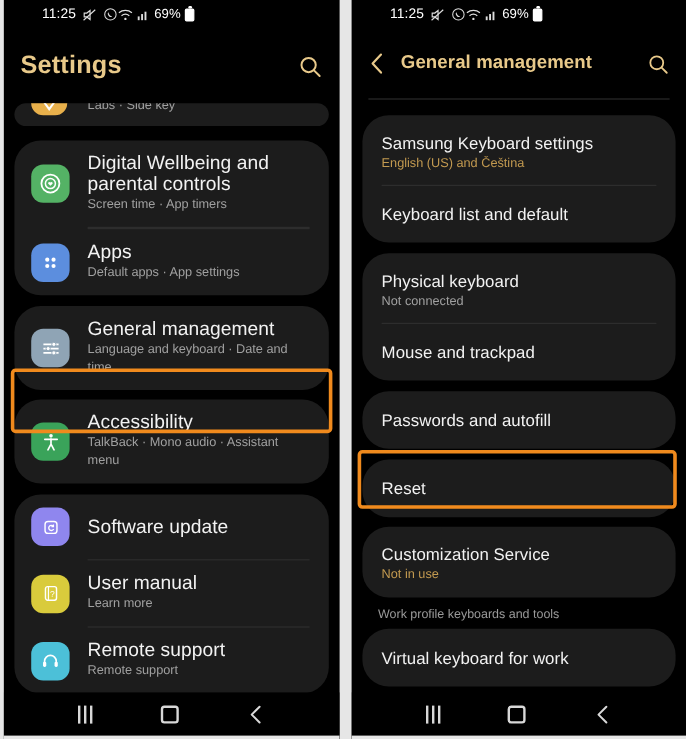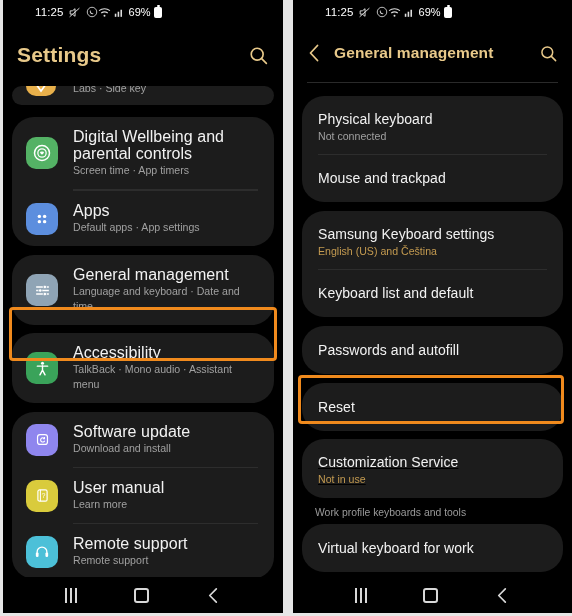--- a/index.html
+++ b/index.html
@@ -276,21 +276,20 @@
         <div class="row">
           <div class="icon-wrap" style="background:#8f86ee;">
             <svg width="17" height="17" viewBox="0 0 24 24">
               <rect x="5" y="5" width="14" height="14" rx="3.5" fill="none" stroke="#fff" stroke-width="1.7"></rect>
               <path d="M14.5 10.5a3 3 0 1 0 .6 3.3" fill="none" stroke="#fff" stroke-width="1.6"></path>
               <path d="M14.8 8.6v2.3h-2.3" fill="none" stroke="#fff" stroke-width="1.6"></path>
             </svg>
           </div>
           <div class="texts">
             <div class="t-main">Software update</div>
-            <div class="t-sub">Download and install</div>
           </div>
         </div>
         <div class="inner-div"></div>
         <div class="row">
           <div class="icon-wrap" style="background:#d9cb3c;">
             <svg width="17" height="17" viewBox="0 0 24 24">
               <rect x="5.5" y="4" width="13" height="16" rx="2.5" fill="none" stroke="#fff" stroke-width="1.7"></rect>
               <line x1="9" y1="4" x2="9" y2="20" stroke="#fff" stroke-width="1.5"></line>
               <text x="13.5" y="16" font-size="10" fill="#fff" text-anchor="middle" font-family="Liberation Sans">?</text>
             </svg>
@@ -377,65 +376,65 @@
         <line x1="15.6" y1="15.6" x2="21" y2="21" stroke="#e8c98a" stroke-width="1.9" stroke-linecap="round"></line>
       </svg>
     </div>
     <div class="divider-line"></div>
 
     <div class="body" style="padding-top:13px;">
 
       <div class="card">
         <div class="row plain" style="padding-bottom:10px;">
           <div class="texts">
+            <div class="t-main">Samsung Keyboard settings</div>
+            <div class="t-sub amber">English (US) and Čeština</div>
+          </div>
+        </div>
+        <div class="inner-div plain"></div>
+        <div class="row plain">
+          <div class="texts">
+            <div class="t-main">Keyboard list and default</div>
+          </div>
+        </div>
+      </div>
+
+      <div class="card">
+        <div class="row plain" style="padding-bottom:10px;">
+          <div class="texts">
             <div class="t-main">Physical keyboard</div>
             <div class="t-sub">Not connected</div>
           </div>
         </div>
         <div class="inner-div plain"></div>
         <div class="row plain">
           <div class="texts">
             <div class="t-main">Mouse and trackpad</div>
           </div>
         </div>
       </div>
 
       <div class="card">
-        <div class="row plain" style="padding-bottom:10px;">
-          <div class="texts">
-            <div class="t-main">Samsung Keyboard settings</div>
-            <div class="t-sub amber">English (US) and Čeština</div>
-          </div>
-        </div>
-        <div class="inner-div plain"></div>
-        <div class="row plain">
-          <div class="texts">
-            <div class="t-main">Keyboard list and default</div>
-          </div>
-        </div>
-      </div>
-
-      <div class="card">
         <div class="row plain" style="min-height:48px;">
           <div class="texts">
             <div class="t-main">Passwords and autofill</div>
           </div>
         </div>
       </div>
 
       <div class="card" style="margin-bottom:8px;">
         <div class="row plain" style="min-height:48px;">
           <div class="texts">
             <div class="t-main">Reset</div>
           </div>
         </div>
       </div>
 
       <div class="card" style="margin-bottom:2px;">
-        <div class="row plain" style="padding-bottom:11px;text-decoration:underline;">
+        <div class="row plain" style="padding-bottom:11px;">
           <div class="texts">
             <div class="t-main">Customization Service</div>
             <div class="t-sub amber">Not in use</div>
           </div>
         </div>
       </div>
 
       <div class="section-label">Work profile keyboards and tools</div>
 
       <div class="card">

